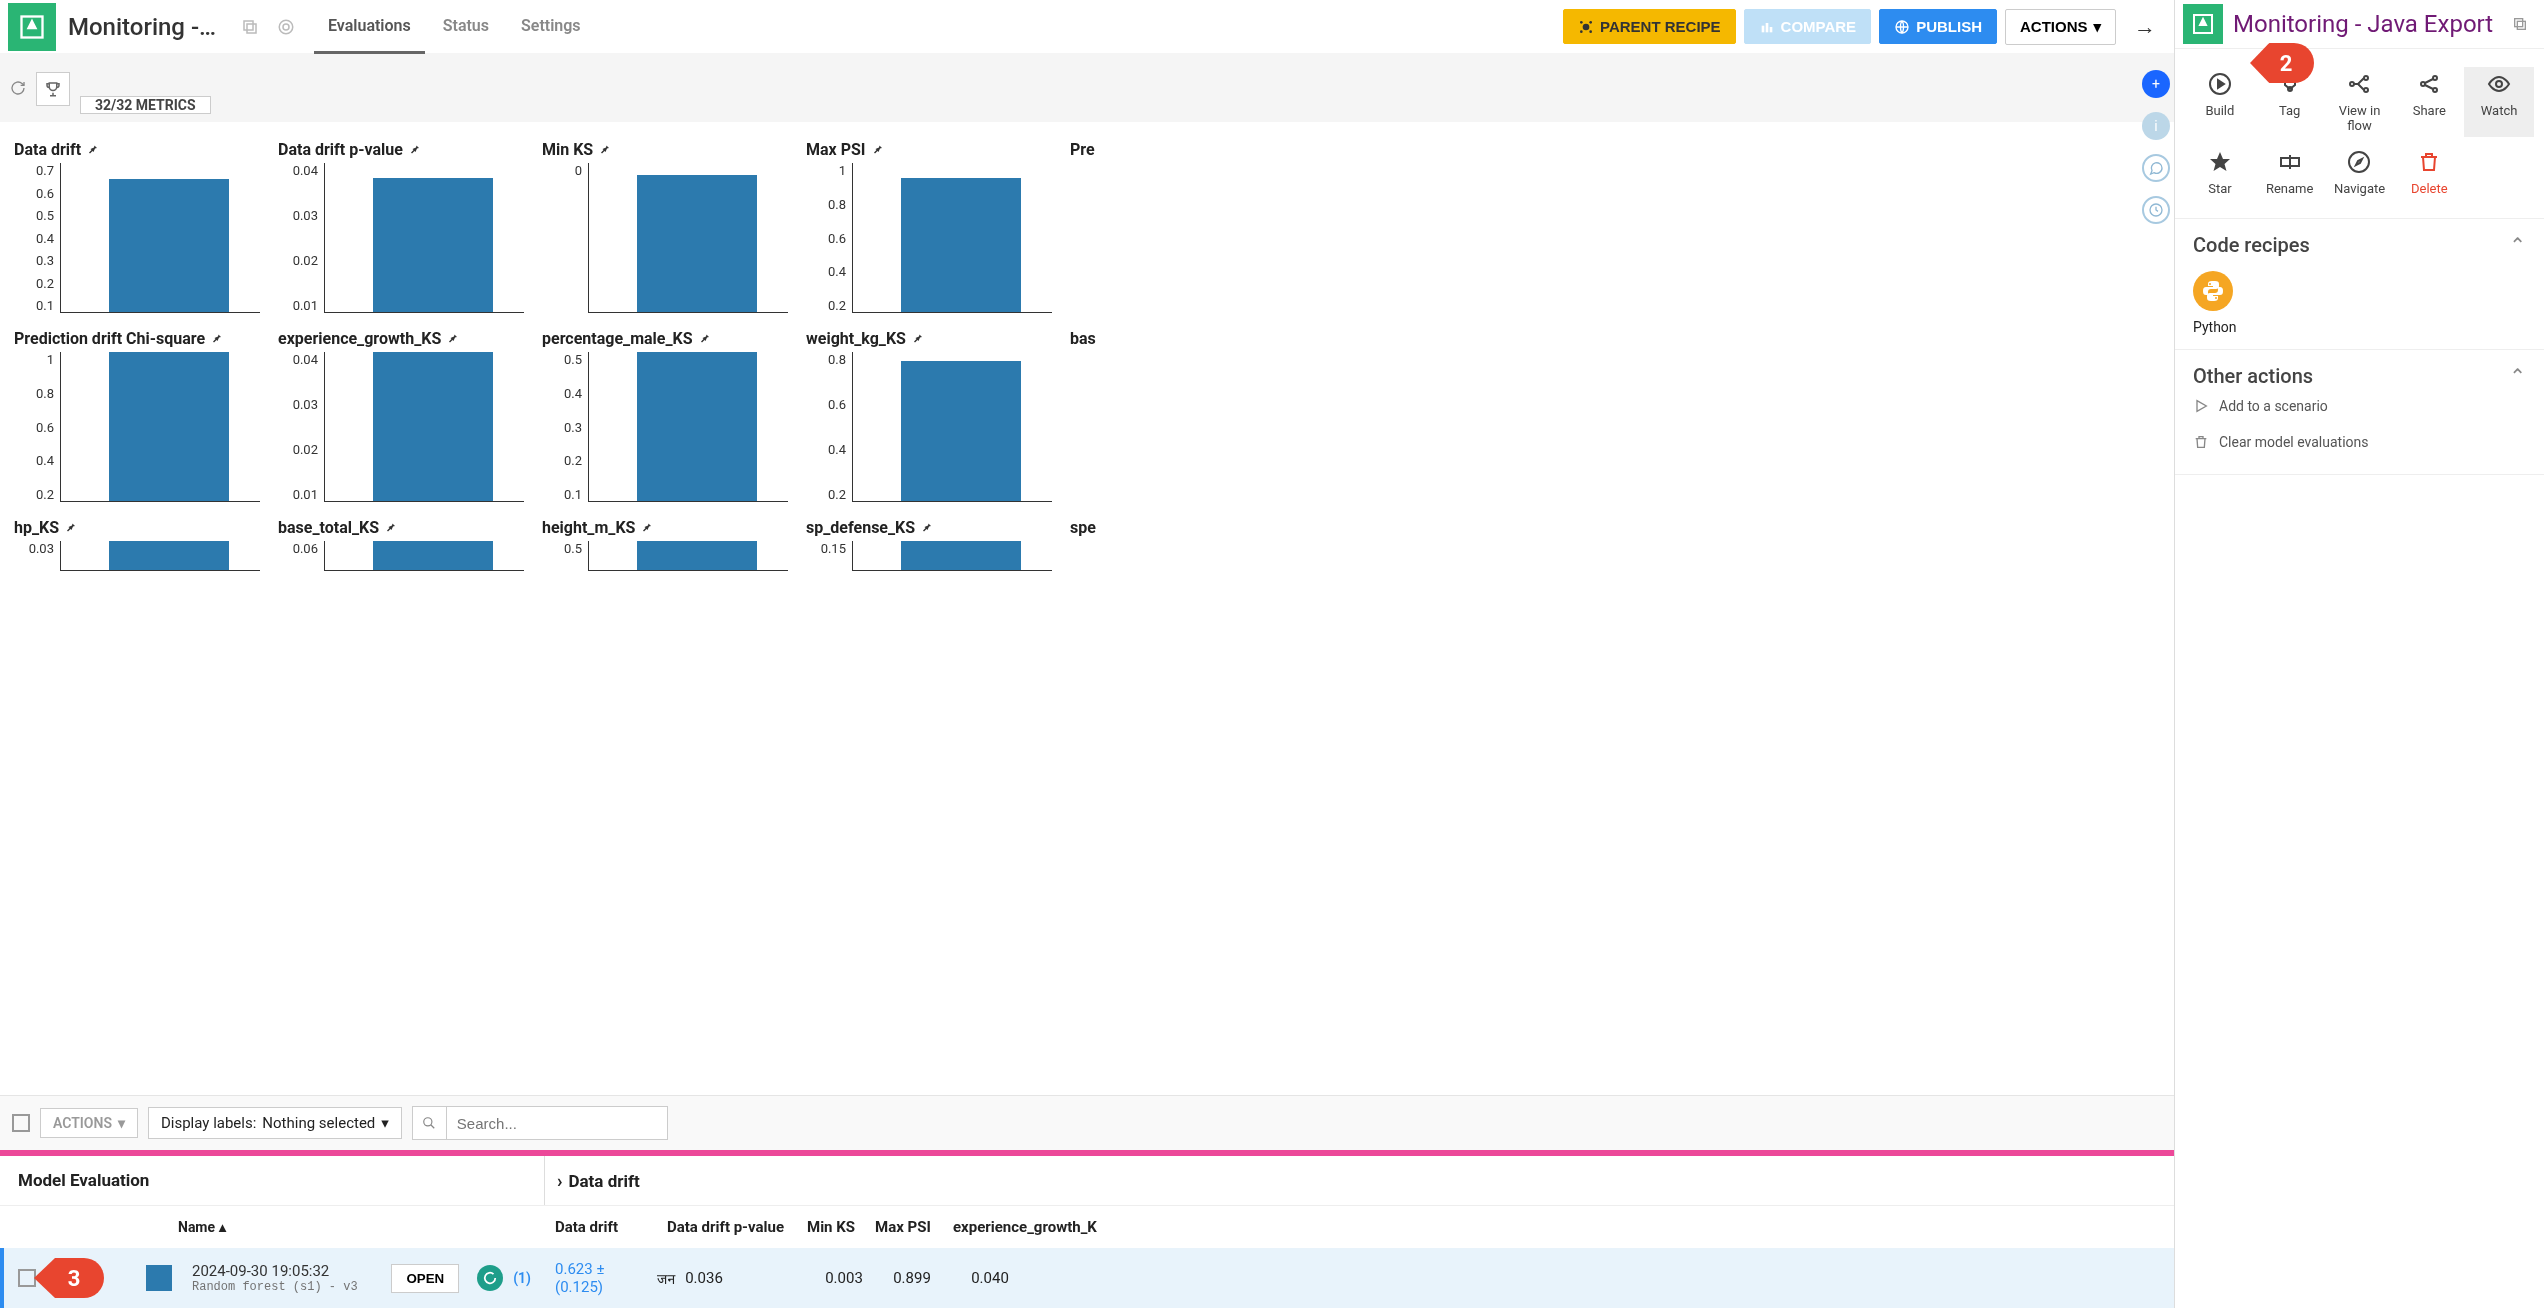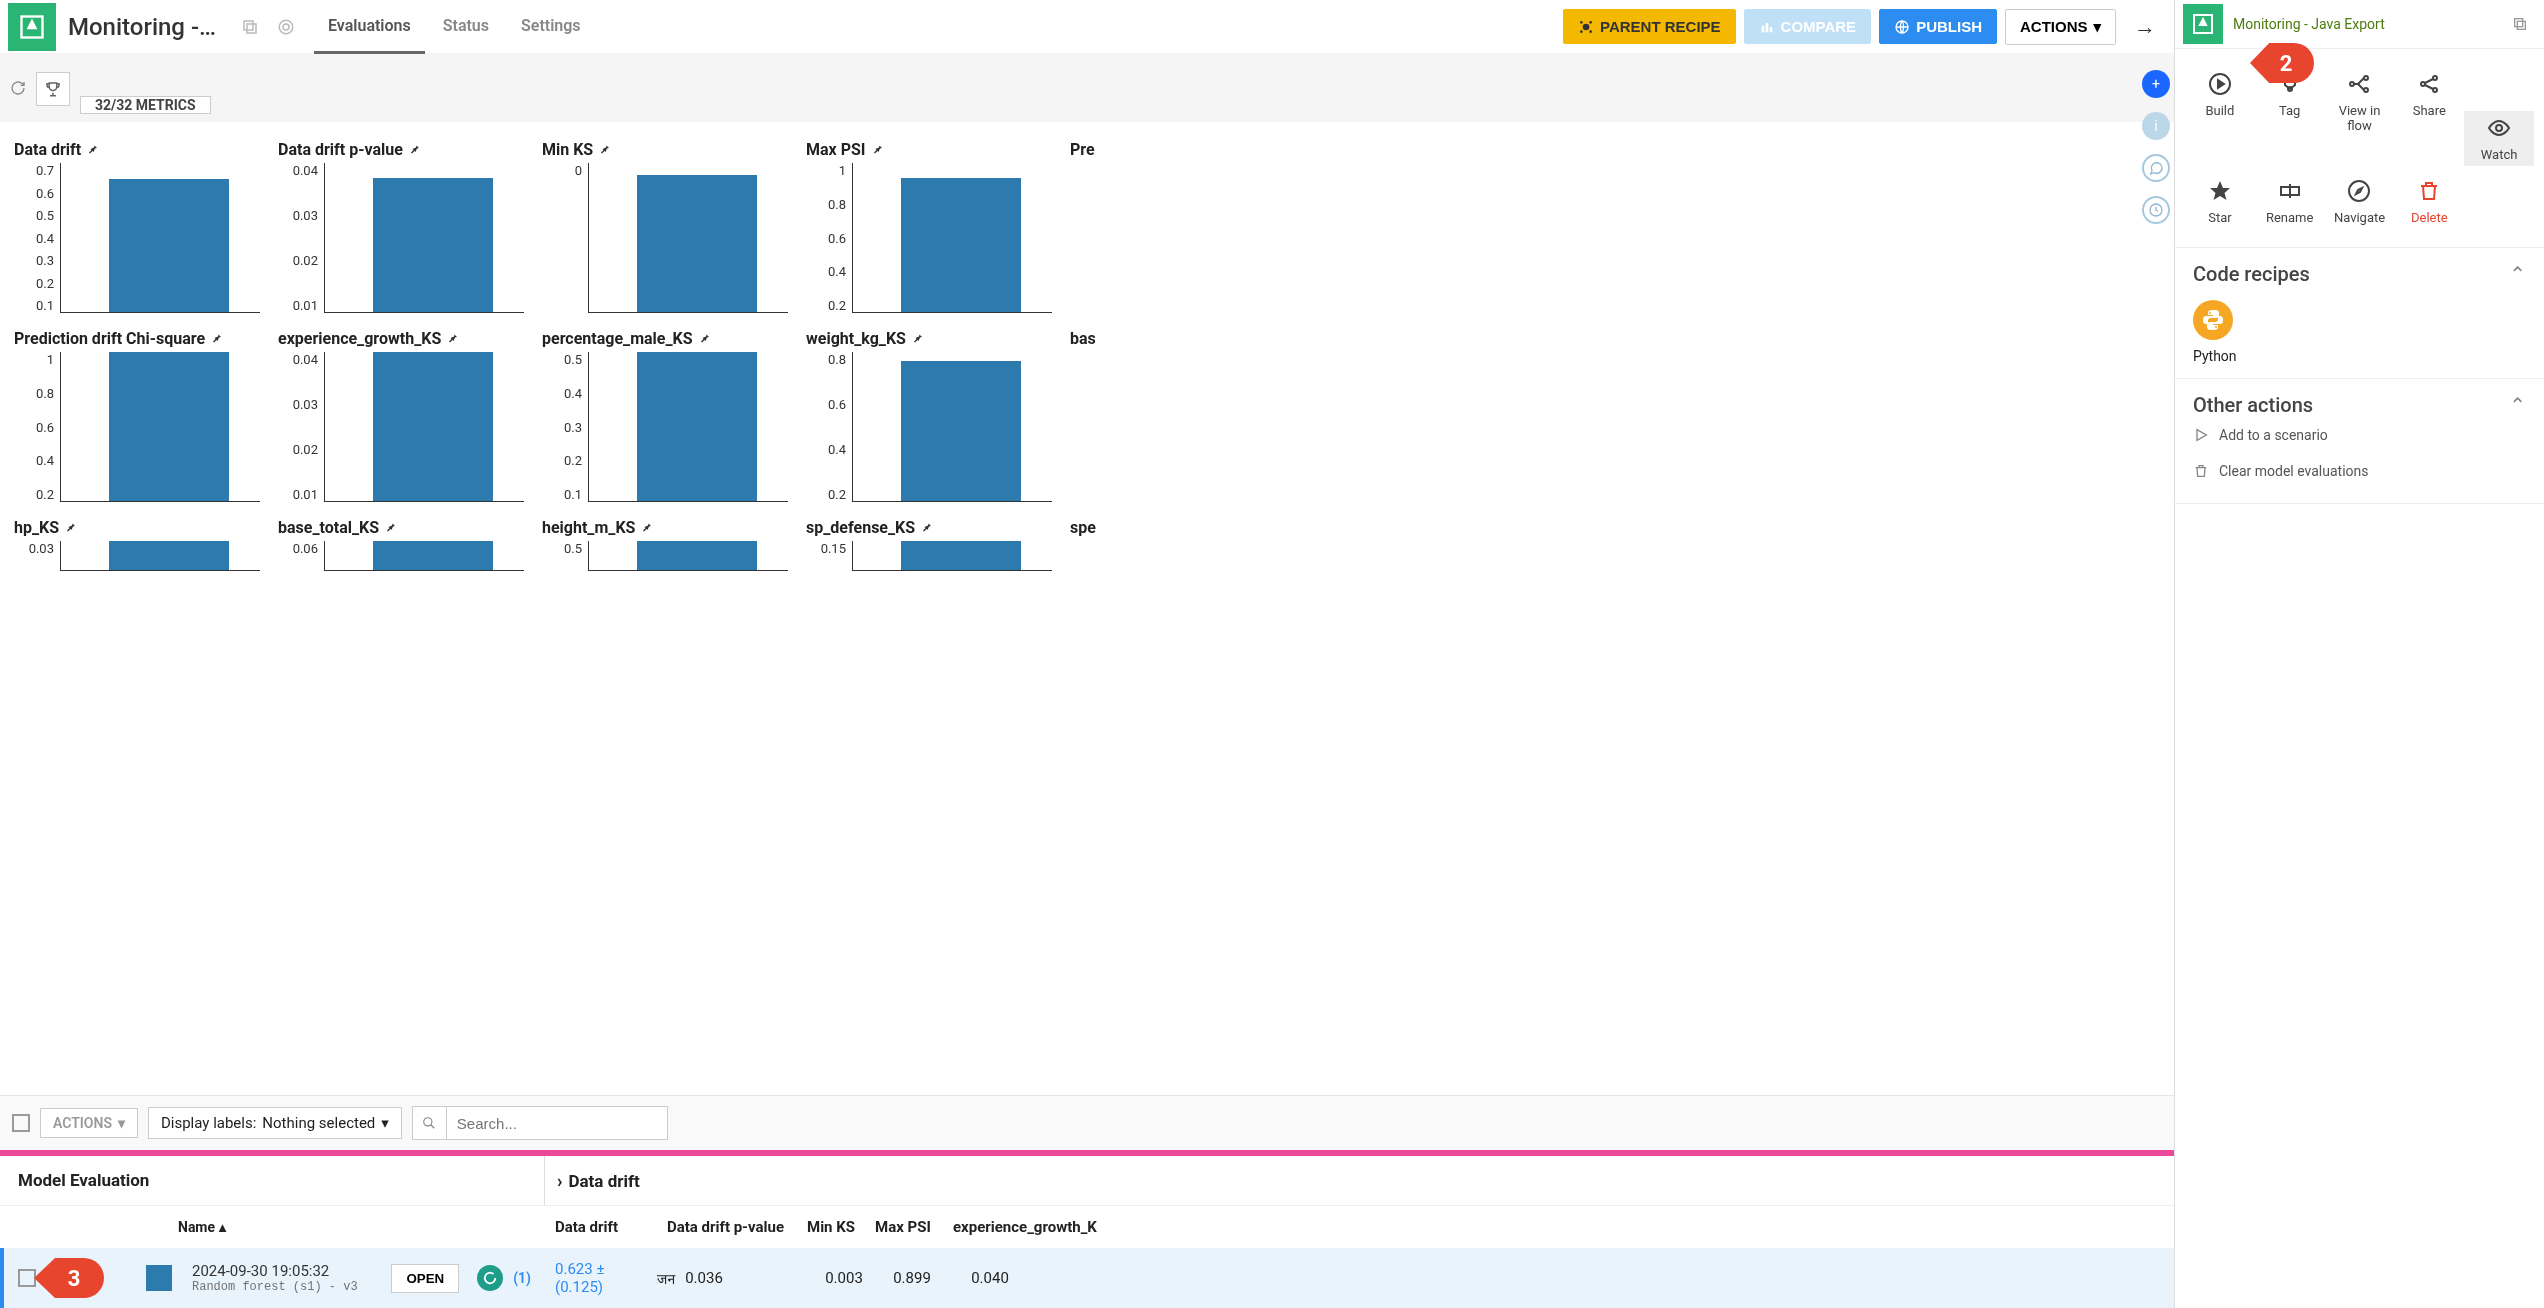--- a/index.html
+++ b/index.html
@@ -87,25 +87,25 @@
 .right-rail { position: absolute; right: 374px; top: 70px; display: flex; flex-direction: column; gap: 14px; align-items: center; }
 .rail-icon { width: 28px; height: 28px; border-radius: 50%; display: flex; align-items: center; justify-content: center; color: #fff; cursor: pointer; }
 .rail-plus { background: #1a66ff; }
 .rail-info { background: #bcd7e8; color: #fff; }
 .rail-chat { background: #fff; color: #8fb8d4; border: 2px solid #a7c9e0; }
 .rail-clock { background: #fff; color: #8fb8d4; border: 2px solid #a7c9e0; }
 
 
 .rp-header { display: flex; align-items: center; height: 48px; padding: 0 8px; gap: 10px; }
 .rp-logo { width: 40px; height: 40px; background: #2ab574; display: flex; align-items: center; justify-content: center; }
-.rp-title { font-size: 14px; color: #4d7c0f; flex: 1; }
+.rp-title { font-size: 24px; color: #701a75; flex: 1; }
 .rp-actions { padding: 18px 10px; border-top: 1px solid #eee; border-bottom: 1px solid #eee; }
 .rp-actions-grid { display: grid; grid-template-columns: repeat(5, 1fr); gap: 8px 0; }
 .rp-action { display: flex; flex-direction: column; align-items: center; gap: 6px; cursor: pointer; font-size: 13px; color: #444; text-align: center; padding: 4px 2px; }
-.rp-action.highlight { background: #eee; margin-top: 44px; }
+.rp-action.highlight { background: #eee; }
 .rp-action .aicon { font-size: 22px; height: 26px; display: flex; align-items: center; justify-content: center; }
 .rp-action.danger { color: #e8452f; }
 .rp-section { padding: 14px 18px; border-bottom: 1px solid #eee; }
 .rp-section-head { display: flex; align-items: center; justify-content: space-between; font-size: 20px; font-weight: 500; color: #444; cursor: pointer; }
 .rp-chevron { color: #888; }
 .rp-python { margin-top: 14px; display: flex; flex-direction: column; align-items: flex-start; gap: 8px; cursor: pointer; }
 .python-icon { width: 40px; height: 40px; border-radius: 50%; background: #f5a623; display: flex; align-items: center; justify-content: center; color: #fff; font-size: 20px; }
 .rp-other-item { display: flex; align-items: center; gap: 10px; padding: 10px 0; color: #555; cursor: pointer; }
 
 

